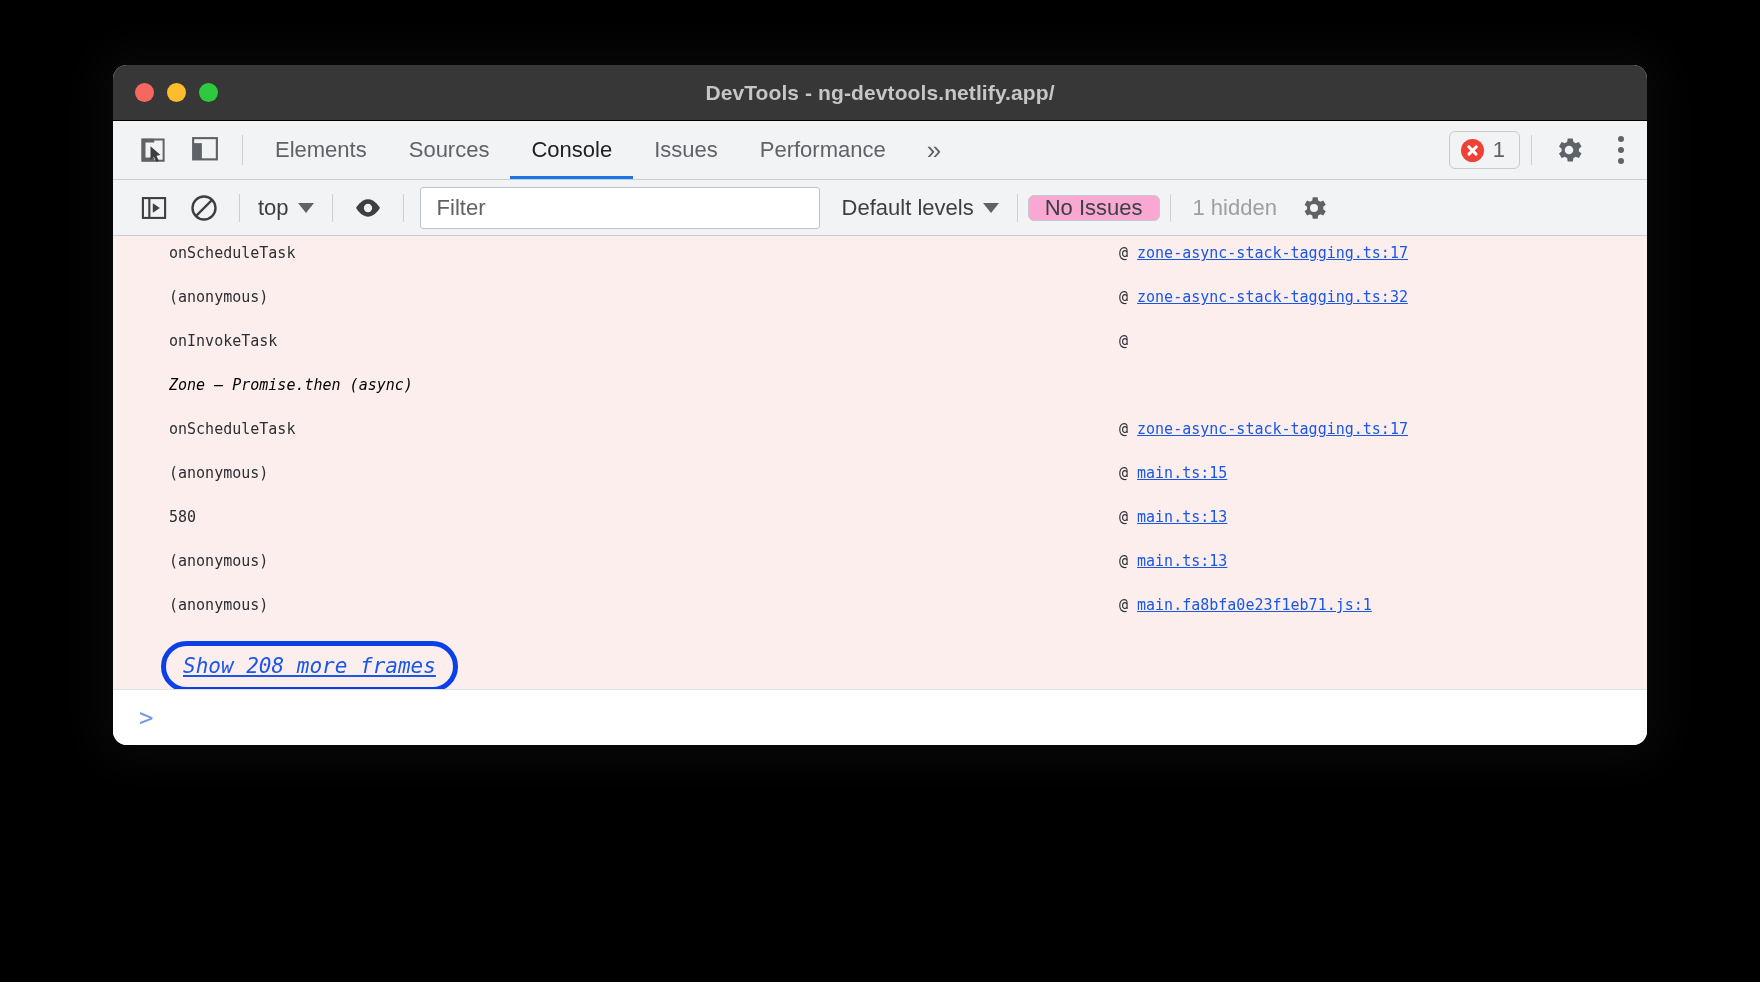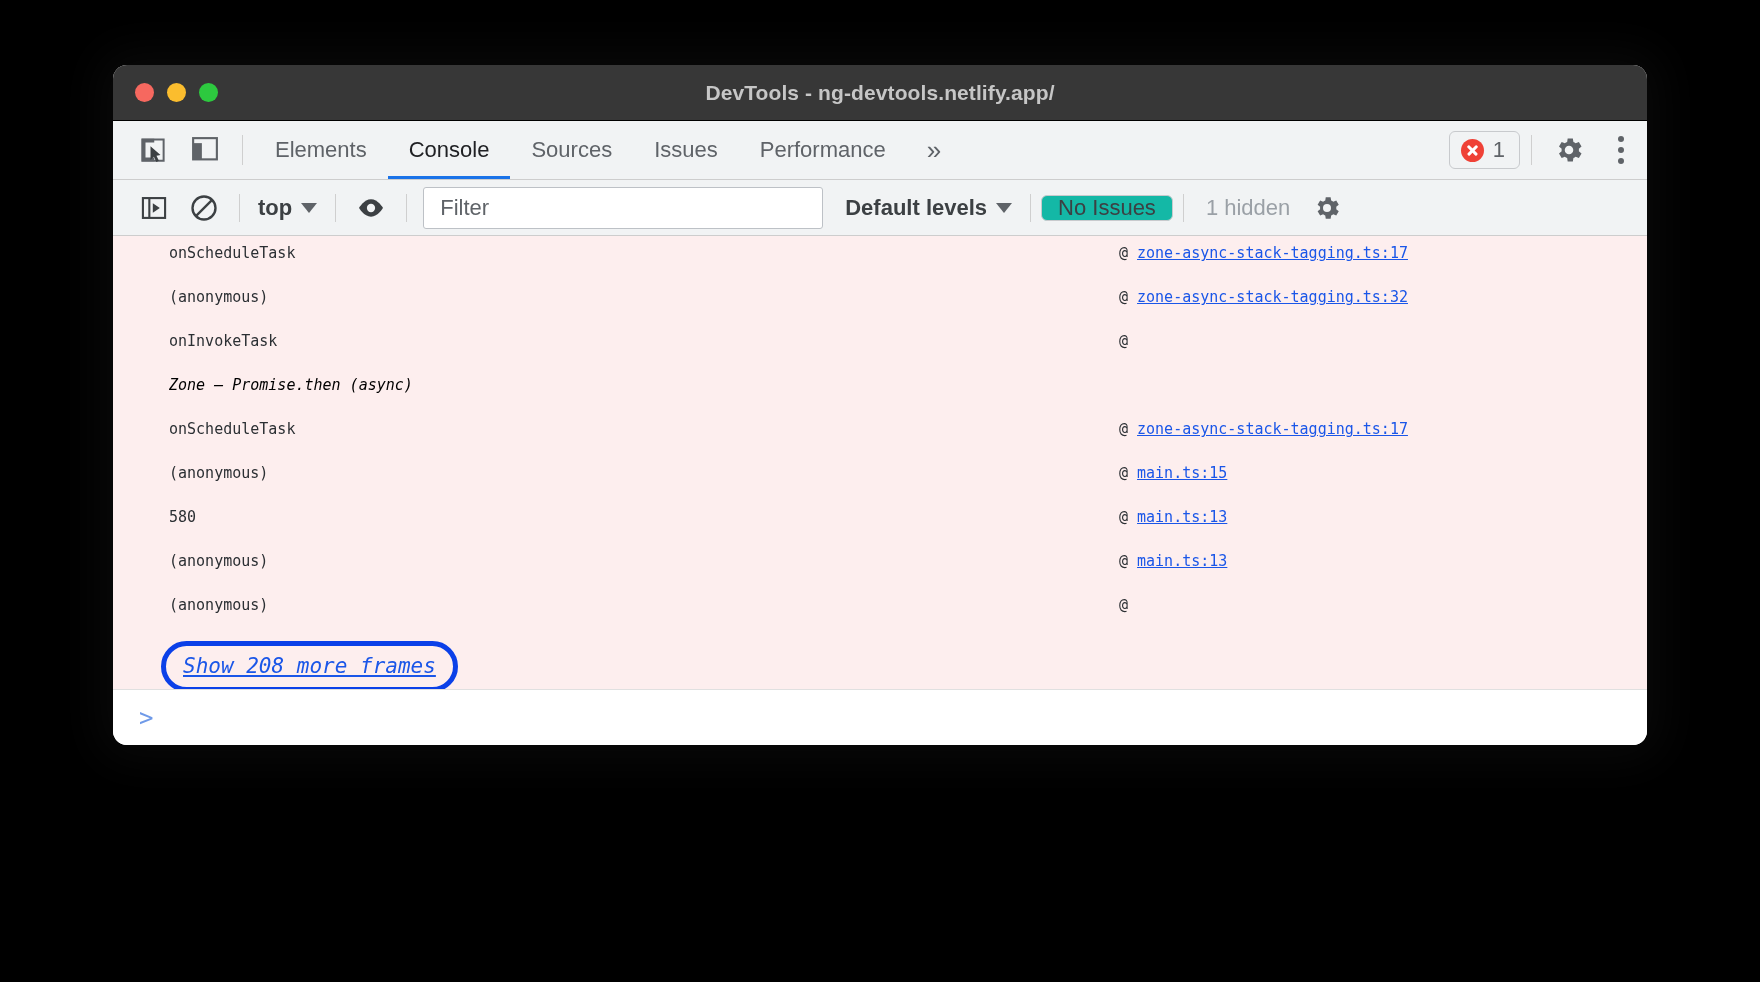--- a/index.html
+++ b/index.html
@@ -183,21 +183,20 @@
   }
   .fb-dropdown {
     display: flex;
     align-items: center;
     gap: 9px;
     font-size: 22px;
     color: #3c4043;
     padding: 0 8px;
     height: 40px;
     white-space: nowrap;
-    font-weight: bold;
   }
   .caret {
     width: 0; height: 0;
     border-left: 8px solid transparent;
     border-right: 8px solid transparent;
     border-top: 10px solid #5f6368;
     display: block;
   }
   #filter-input {
     flex: 0 0 auto;
@@ -216,21 +215,21 @@
 
   #no-issues-btn {
     border: 1px solid #c8cacd;
     border-radius: 6px;
     height: 26px;
     display: flex;
     align-items: center;
     padding: 0 16px;
     font-size: 22px;
     color: #3c4043;
-    background: #14b8a6;
+    background: #f9a8d4;
     white-space: nowrap;
   }
   #hidden-count {
     font-size: 22px;
     color: #9aa0a6;
     padding: 0 12px;
     white-space: nowrap;
   }
 
   
@@ -346,25 +345,25 @@
         <rect x="2.5" y="2.5" width="19" height="17" fill="none" stroke="#5f6368" stroke-width="1.7"></rect>
         <rect x="2.5" y="6.5" width="7" height="13" fill="#5f6368"></rect>
       </svg>
     </div>
 
     <div class="tb-sep"></div>
 
     <div class="panel-tab">
         <span>Elements</span>
       </div>
+    <div class="panel-tab">
+        <span>Sources</span>
+      </div>
     <div class="panel-tab active">
         <span>Console</span>
-      </div>
-    <div class="panel-tab">
-        <span>Sources</span>
       </div>
     <div class="panel-tab">
         <span>Issues</span>
       </div>
     <div class="panel-tab">
         <span>Performance</span>
       </div>
 
     <div class="overflow-chevrons">
       <span>»</span>
@@ -519,20 +518,21 @@
         <span class="at-sign">@</span>
         <a class="src-link" href="#">main.ts:13</a>
       </span>
     </div>
 
     <div class="stack-row">
       <span class="fn-name">(anonymous)</span>
       <span class="row-gap"></span>
       <span class="src-col">
         <span class="at-sign">@</span>
+        <a class="src-link" href="#">main.fa8bfa0e23f1eb71.js:1</a>
       </span>
     </div>
 
     <div id="show-more-row">
       <span id="show-more-wrap">
         <a id="show-more-link" href="#">Show 208 more frames</a>
       </span>
     </div>
   </div>
 

